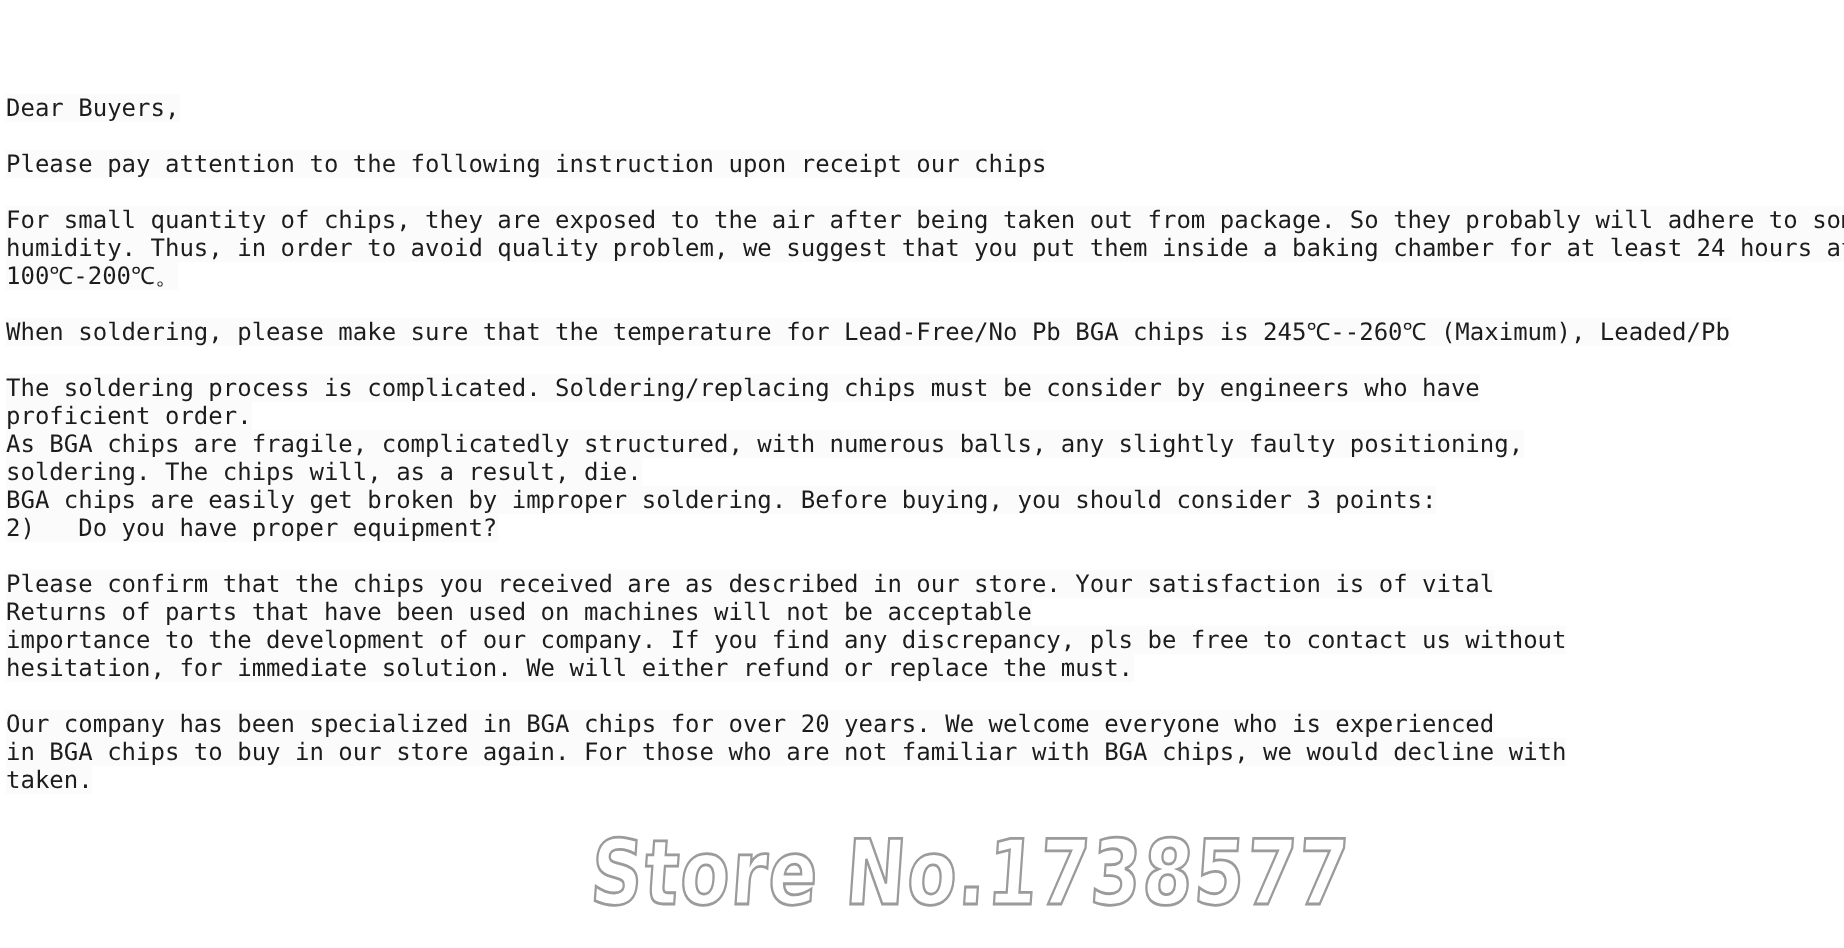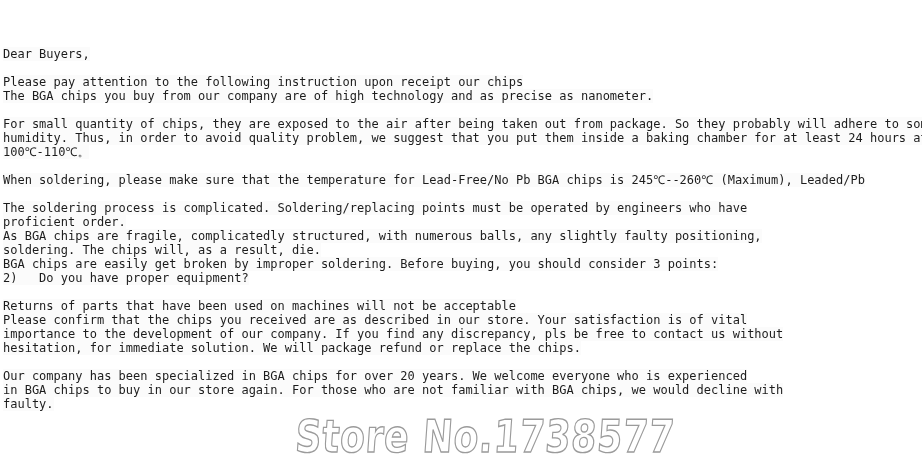--- a/index.html
+++ b/index.html
@@ -58,44 +58,43 @@
 </head>
 <body>
 
 <div class="page">
   <div class="doc" id="doc">
       <div class="para">
         <div class="line">Dear Buyers,</div>
       </div>
       <div class="para">
         <div class="line">Please pay attention to the following instruction upon receipt our chips</div>
-        <div class="line">The BGA chips you buy from our company are of high technology and as precise as nanometer.</div>
       </div>
       <div class="para">
         <div class="line">For small quantity of chips, they are exposed to the air after being taken out from package. So they probably will adhere to some</div>
         <div class="line">humidity. Thus, in order to avoid quality problem, we suggest that you put them inside a baking chamber for at least 24 hours at</div>
-        <div class="line">100℃-110℃。</div>
+        <div class="line">100℃-200℃。</div>
       </div>
       <div class="para">
         <div class="line">When soldering, please make sure that the temperature for Lead-Free/No Pb BGA chips is 245℃--260℃ (Maximum), Leaded/Pb</div>
       </div>
       <div class="para">
-        <div class="line">The soldering process is complicated. Soldering/replacing points must be operated by engineers who have</div>
+        <div class="line">The soldering process is complicated. Soldering/replacing chips must be consider by engineers who have</div>
         <div class="line">proficient order.</div>
         <div class="line">As BGA chips are fragile, complicatedly structured, with numerous balls, any slightly faulty positioning,</div>
         <div class="line">soldering. The chips will, as a result, die.</div>
         <div class="line">BGA chips are easily get broken by improper soldering. Before buying, you should consider 3 points:</div>
         <div class="line">2)   Do you have proper equipment?</div>
       </div>
       <div class="para">
+        <div class="line">Please confirm that the chips you received are as described in our store. Your satisfaction is of vital</div>
         <div class="line">Returns of parts that have been used on machines will not be acceptable</div>
-        <div class="line">Please confirm that the chips you received are as described in our store. Your satisfaction is of vital</div>
         <div class="line">importance to the development of our company. If you find any discrepancy, pls be free to contact us without</div>
-        <div class="line">hesitation, for immediate solution. We will package refund or replace the chips.</div>
+        <div class="line">hesitation, for immediate solution. We will either refund or replace the must.</div>
       </div>
       <div class="para">
         <div class="line">Our company has been specialized in BGA chips for over 20 years. We welcome everyone who is experienced</div>
         <div class="line">in BGA chips to buy in our store again. For those who are not familiar with BGA chips, we would decline with</div>
-        <div class="line">faulty.</div>
+        <div class="line">taken.</div>
       </div>
     </div>
   <div class="watermark">Store No.1738577</div>
 </div>
 
 </body></html>

